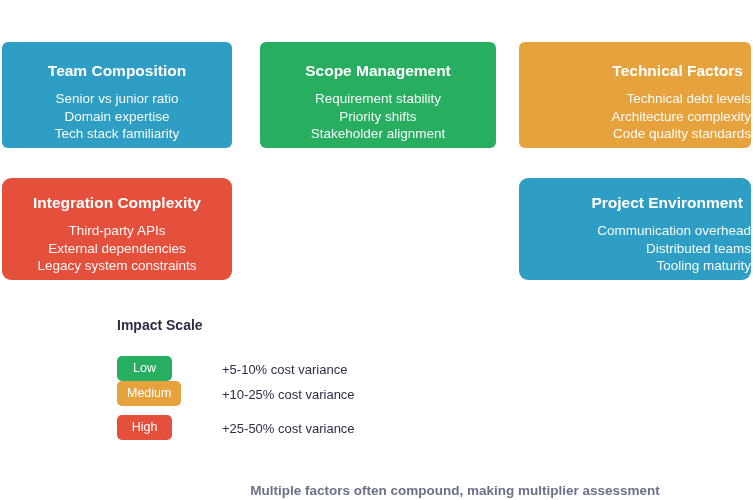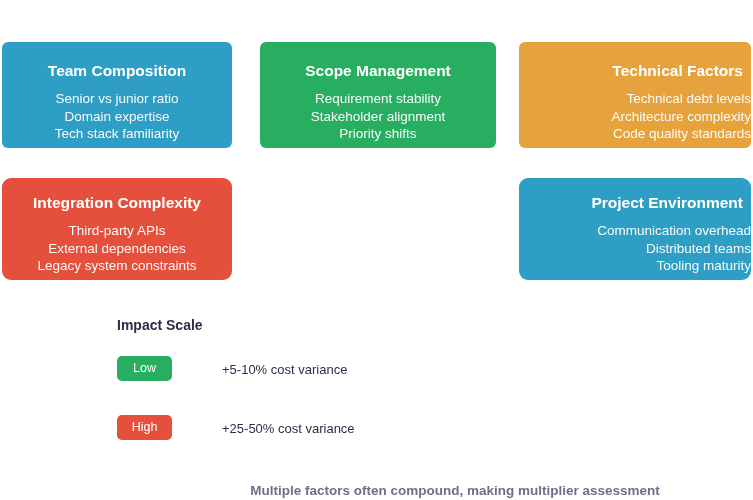--- a/index.html
+++ b/index.html
@@ -59,22 +59,22 @@
   <div class="box r1 c1" style="background: rgb(47, 158, 196);">
     <div class="box-heading">Team Composition</div>
     <div class="box-item">Senior vs junior ratio</div>
     <div class="box-item">Domain expertise</div>
     <div class="box-item">Tech stack familiarity</div>
   </div>
 
   <div class="box r1 c2" style="background: rgb(40, 174, 96);">
     <div class="box-heading">Scope Management</div>
     <div class="box-item">Requirement stability</div>
+    <div class="box-item">Priority shifts</div>
     <div class="box-item">Stakeholder alignment</div>
-    <div class="box-item">Priority shifts</div>
   </div>
 
   <div class="box r1 c3" style="background: rgb(230, 162, 60);">
     <div class="box-heading">Technical Factors</div>
     <div class="box-item">Technical debt levels</div>
     <div class="box-item">Architecture complexity</div>
     <div class="box-item">Code quality standards</div>
   </div>
 
   <div class="box r2 c1" style="background: rgb(229, 80, 60);">
@@ -92,20 +92,24 @@
     <div class="box-item">Tooling maturity</div>
   </div>
 
   <div class="legend-title" style="color: rgb(43, 46, 72);">Impact Scale</div>
 
   <div class="legend-row legend-row-low">
     <span class="legend-badge" style="background: rgb(40, 174, 96);">Low</span>
     <span class="legend-desc" style="color: rgb(43, 46, 72);">+5-10% cost variance</span>
   </div>
 
+  <div class="legend-row legend-row-medium">
+    <span class="legend-badge" style="background: rgb(230, 162, 60);">Medium</span>
+    <span class="legend-desc" style="color: rgb(43, 46, 72);">+10-25% cost variance</span>
+  </div>
 
   <div class="legend-row legend-row-high">
     <span class="legend-badge" style="background: rgb(229, 80, 60);">High</span>
     <span class="legend-desc" style="color: rgb(43, 46, 72);">+25-50% cost variance</span>
   </div>
 
   <div class="footnote" style="color: rgb(108, 112, 137);">Multiple factors often compound, making multiplier assessment</div>
 
 </div>
 

